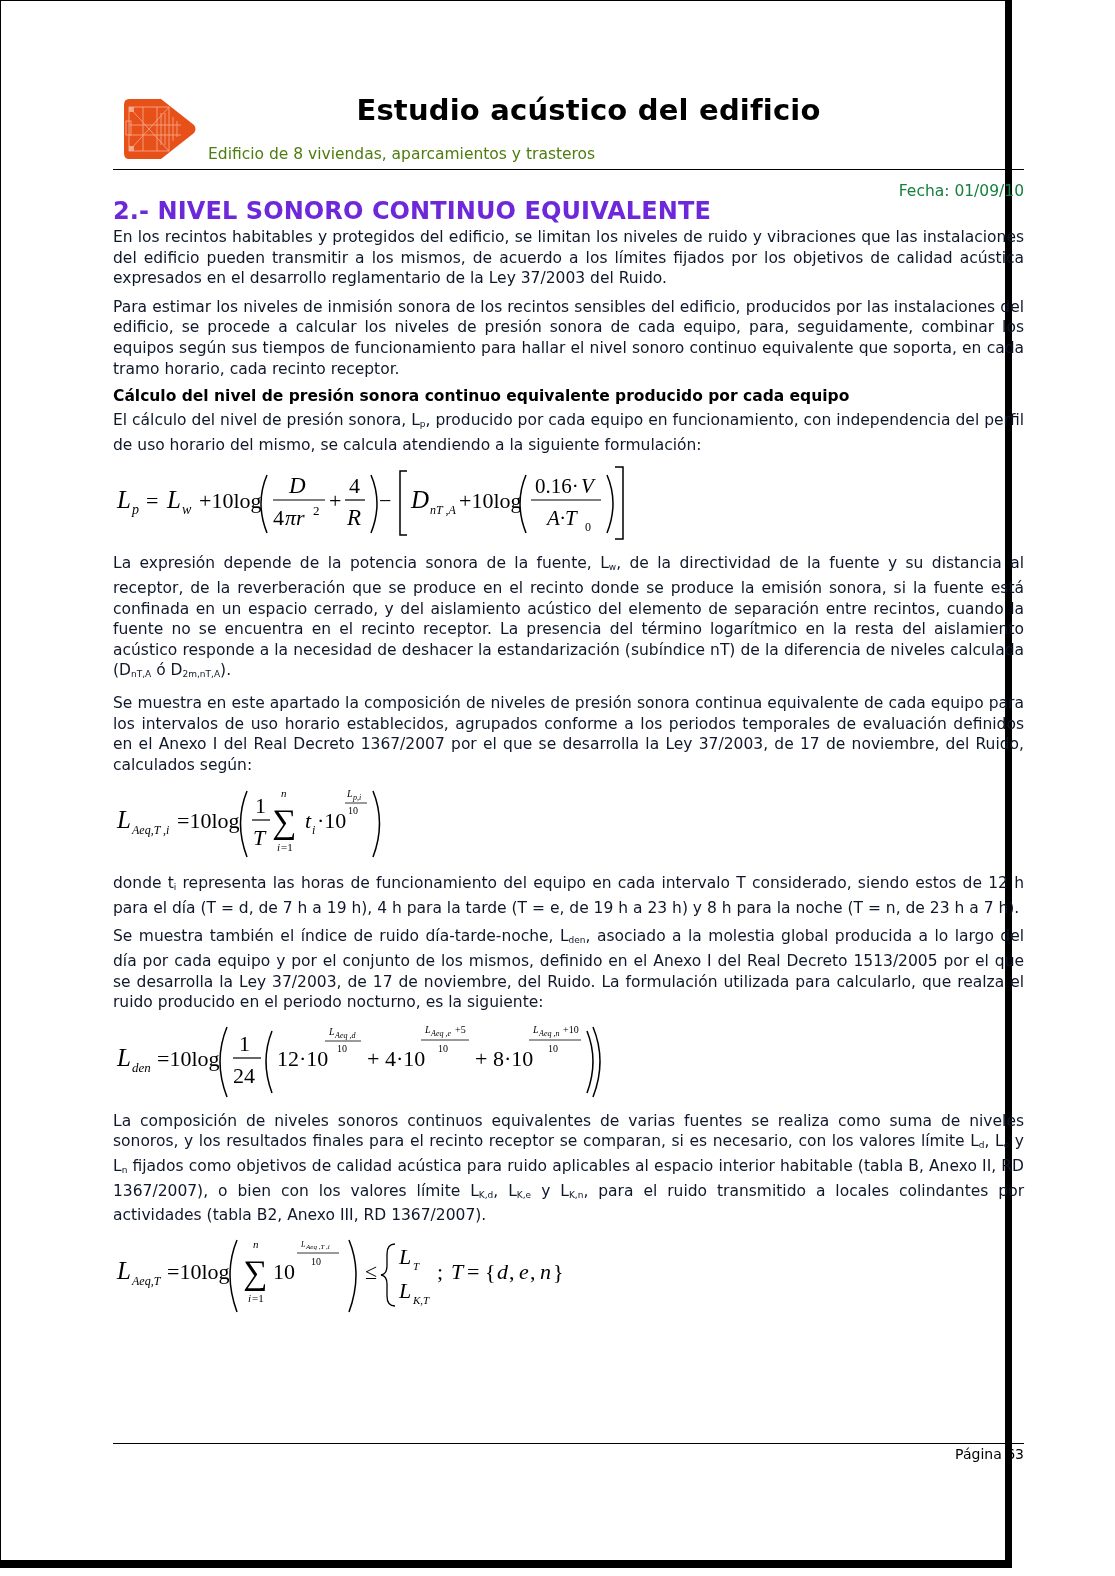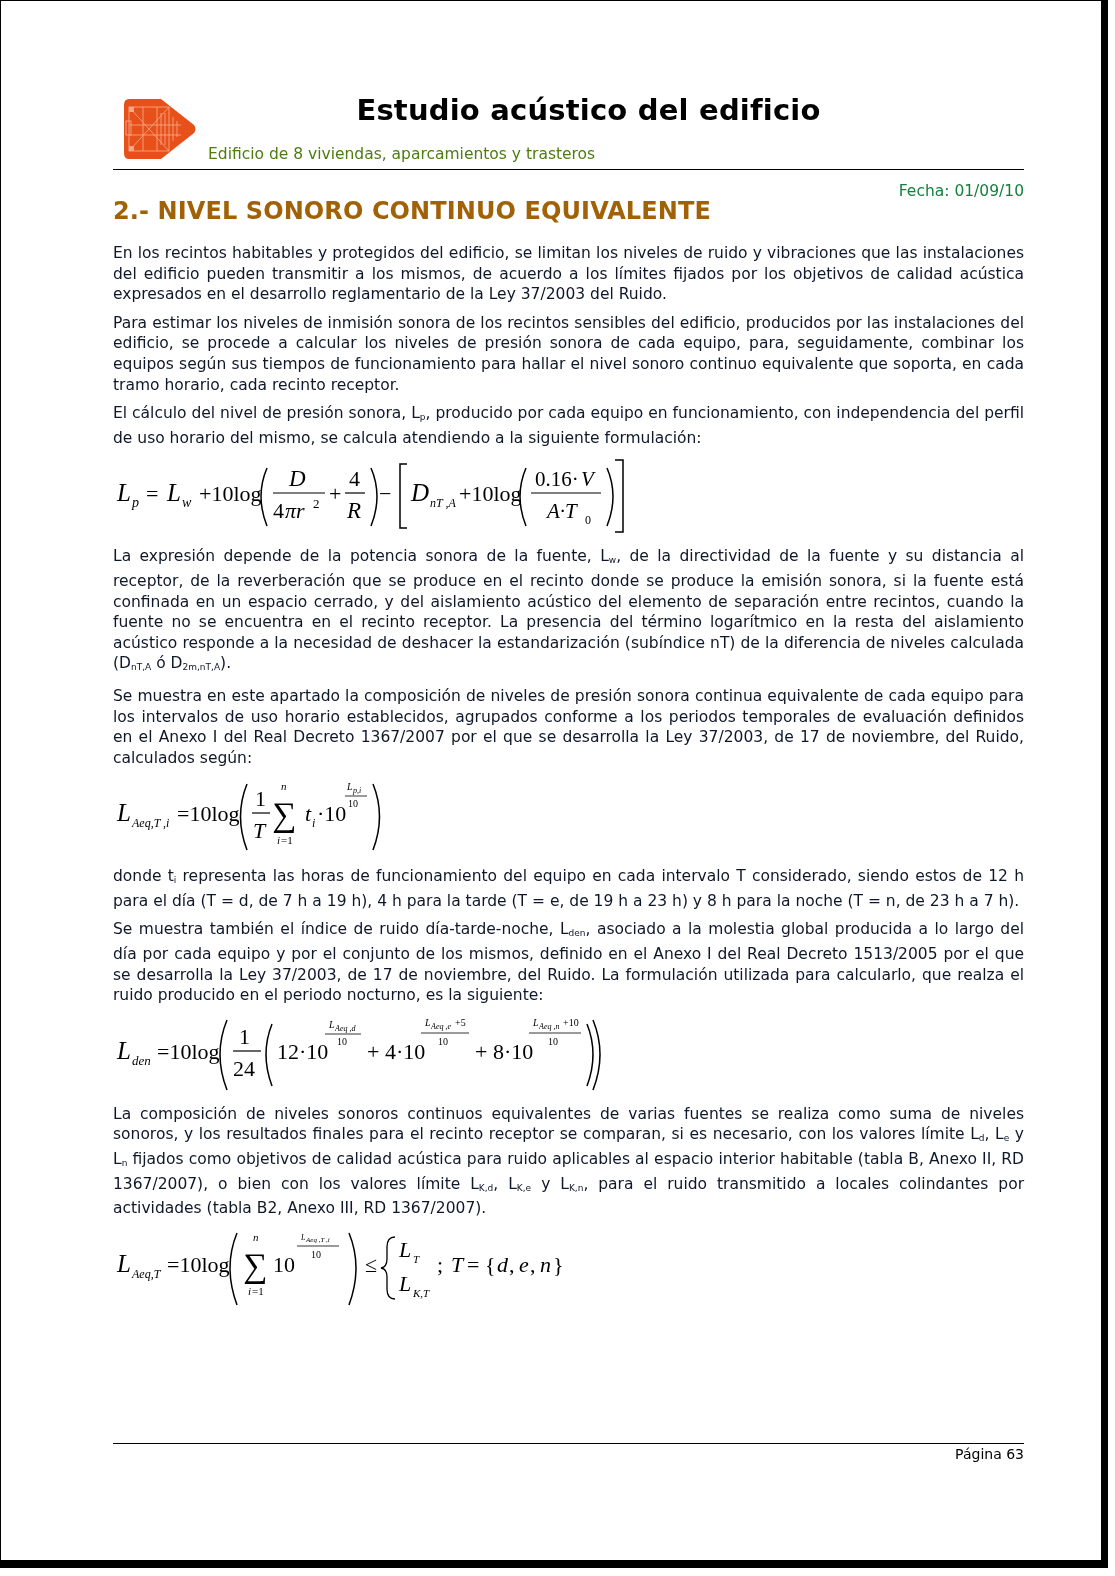--- a/index.html
+++ b/index.html
@@ -1,33 +1,33 @@
 <!DOCTYPE html>
 <html><head>
 <meta charset="utf-8">
 <style>
   html, body { margin: 0; padding: 0; background: #ffffff; }
   body { width: 1115px; height: 1576px; position: relative; overflow: hidden; }
   .page {
-    position: absolute; left: 0; top: 0; width: 1108px; height: 1568px;
+    position: absolute; left: 0; top: 0; width: 1012px; height: 1568px;
     border-left: 1px solid #000; border-top: 1px solid #000;
     border-right: 7px solid #000; border-bottom: 8px solid #000;
     box-sizing: border-box; background: #fff;
   }
   .sans { font-family: "DejaVu Sans", "Liberation Sans", sans-serif; }
   .header { position: absolute; left: 112px; top: 90px; width: 911px; height: 80px; }
   .logo { position: absolute; left: 8px; top: 4px; width: 76px; height: 68px; }
   .title { position: absolute; left: 0; right: 0; top: 2px; text-align: center; padding-left: 40px;
     font-size: 29px; font-weight: bold; color: #000; letter-spacing: 0.2px; }
   .subtitle { position: absolute; left: 95px; top: 54px; font-size: 15.5px; color: #4d7c0f; }
   .date { position: absolute; right: 0; top: 54px; font-size: 15.5px; color: #15803d; margin-top: 37px; }
   .header-rule { position: absolute; left: 0; right: 0; top: 78px; height: 0; border-top: 1.5px solid #000; }
 
   .content { position: absolute; left: 112px; top: 196px; width: 911px; }
-  h1.section { font-size: 24px; font-weight: bold; margin: 0 0 18px 0; color: #a16207; letter-spacing: 0.1px; }
+  h1.section { font-size: 24px; font-weight: bold; margin: 0 0 2px 0; color: #6d28d9; letter-spacing: 0.1px; }
   p.body { font-size: 15.5px; line-height: 20.6px; margin: 0 0 8px 0; text-align: justify; color: #0f172a; }
   h2.sub { font-size: 15.5px; font-weight: bold; margin: 0 0 5px 0; color: #000; }
   sub.s { font-size: 9px; vertical-align: -2px; }
 
   .formula { position: relative; color: #000; margin: 6px 0 10px 2px; }
   .f1 { height: 80px; }
   .f2 { height: 80px; }
   .f3 { height: 80px; }
   .f4 { height: 82px; }
   .formula svg { position: absolute; left: 0; top: 0; overflow: visible; }
@@ -67,20 +67,21 @@
     <div class="subtitle sans">Edificio de 8 viviendas, aparcamientos y trasteros</div>
     <div class="date sans">Fecha: 01/09/10</div>
     <div class="header-rule"></div>
   </div>
 
   <div class="content sans">
     <h1 class="section">2.- NIVEL SONORO CONTINUO EQUIVALENTE</h1>
     <p class="body">En los recintos habitables y protegidos del edificio, se limitan los niveles de ruido y vibraciones que las instalaciones del edificio pueden transmitir a los mismos, de acuerdo a los límites fijados por los objetivos de calidad acústica expresados en el desarrollo reglamentario de la Ley 37/2003 del Ruido.</p>
     <p class="body">Para estimar los niveles de inmisión sonora de los recintos sensibles del edificio, producidos por las instalaciones del edificio, se procede a calcular los niveles de presión sonora de cada equipo, para, seguidamente, combinar los equipos según sus tiempos de funcionamiento para hallar el nivel sonoro continuo equivalente que soporta, en cada tramo horario, cada recinto receptor.</p>
 
+    <h2 class="sub">Cálculo del nivel de presión sonora continuo equivalente producido por cada equipo</h2>
     <p class="body"><span>El cálculo del nivel de presión sonora, L</span><sub class="s">p</sub><span>, producido por cada equipo en funcionamiento, con independencia del perfil de uso horario del mismo, se calcula atendiendo a la siguiente formulación:</span></p>
 
     <div class="formula f1">
       <svg width="520" height="80">
         <text x="2" y="45" font-size="25" class="it">L</text>
         <text x="17" y="51" font-size="14" class="it">p</text>
         <text x="31" y="45" font-size="22">=</text>
         <text x="52" y="45" font-size="25" class="it">L</text>
         <text x="67" y="51" font-size="14" class="it">w</text>
         <text x="84" y="45" font-size="22">+10log</text>

